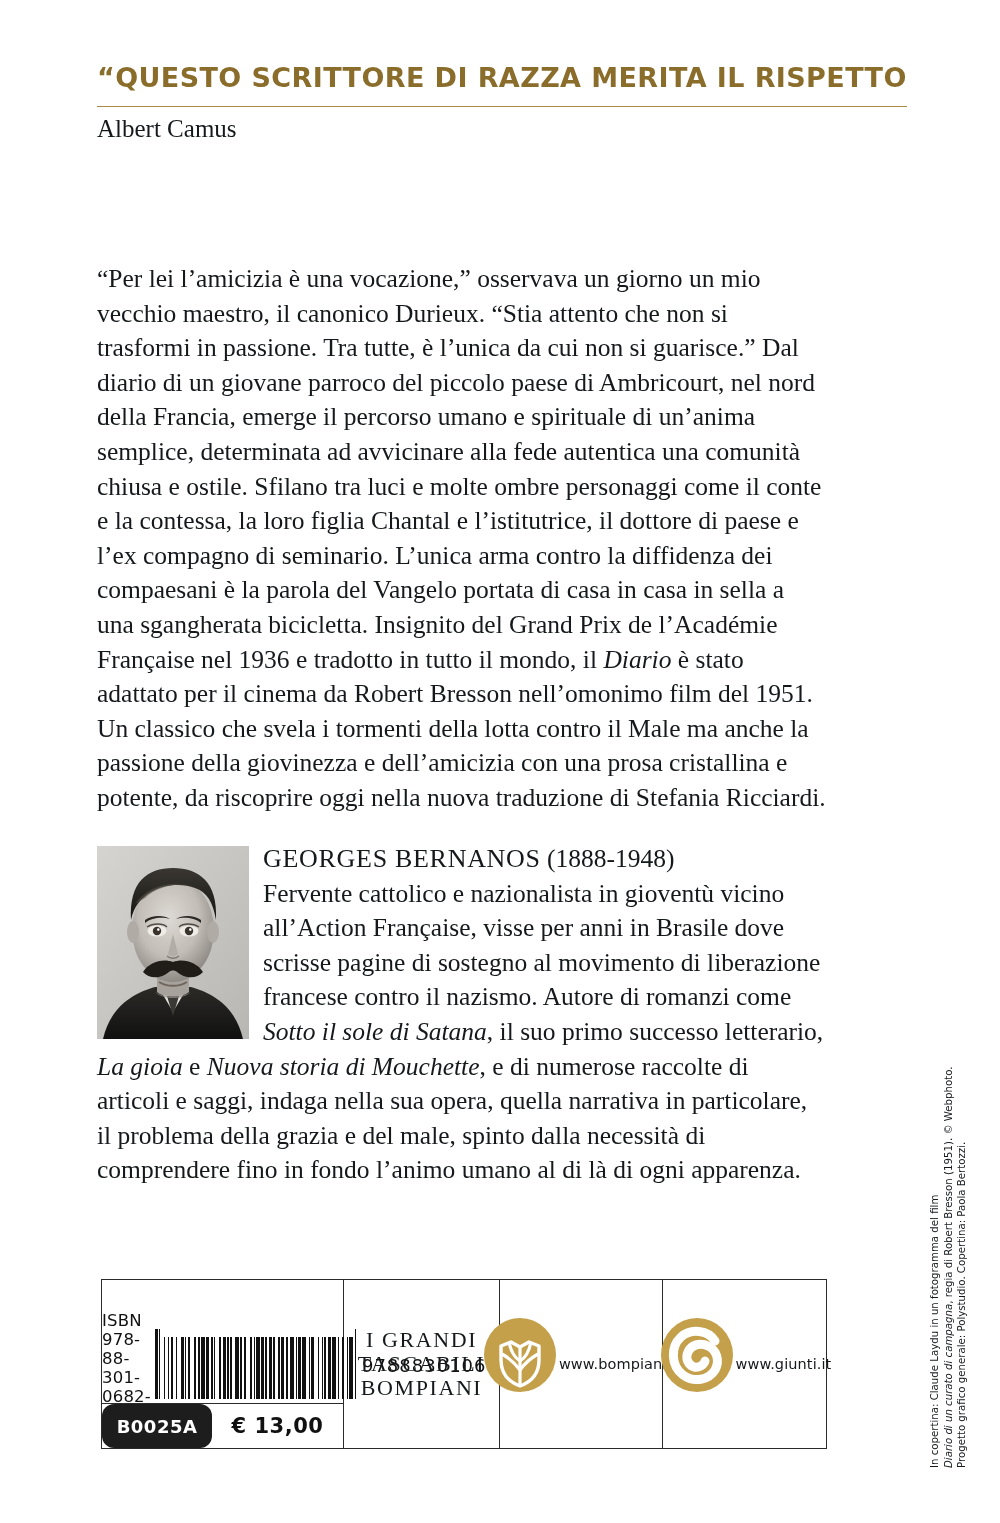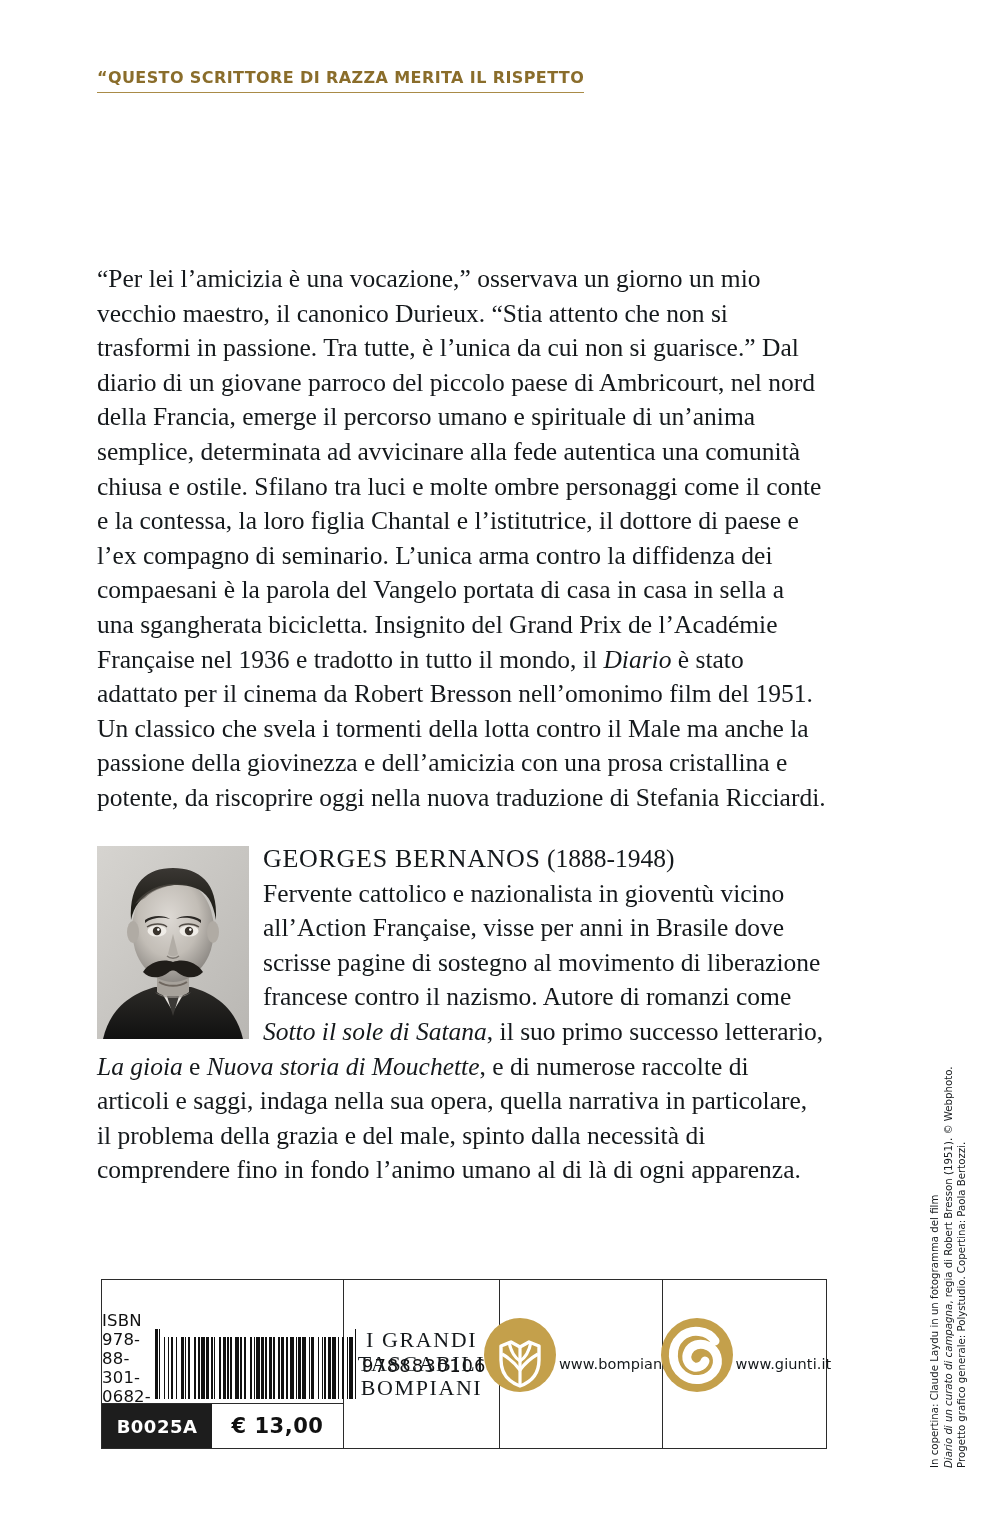--- a/index.html
+++ b/index.html
@@ -19,28 +19,28 @@
   
   #quote-block {
     position: absolute;
     left: 97px;
     top: 64px;
     width: 640px;
   }
   .quote-line {
     font-family: "DejaVu Sans", sans-serif;
     font-weight: bold;
-    font-size: 16px;
+    font-size: 27px;
     letter-spacing: 0.4px;
     color: #8a6d2b;
     line-height: 27px;
     border-bottom: 1.5px solid #a98b47;
     display: inline-block;
     white-space: nowrap;
-    padding-bottom: 1px;
+    padding-bottom: 15px;
   }
   #quote-attribution {
     font-family: "Liberation Serif", serif;
     font-size: 25px;
     color: #15191c;
     margin-top: 7px;
     line-height: 30px;
   }
 
   
@@ -161,20 +161,21 @@
     background: #1d1d1d;
     color: #ffffff;
     width: 110px;
     display: flex;
     align-items: center;
     justify-content: center;
     font-family: "DejaVu Sans", sans-serif;
     font-weight: bold;
     font-size: 18px;
     letter-spacing: 0.5px;
+    border-radius: 12px;
   }
   #price-value {
     flex: 1;
     display: flex;
     align-items: center;
     justify-content: center;
     font-family: "DejaVu Sans", sans-serif;
     font-weight: bold;
     font-size: 21px;
     color: #111;
@@ -219,20 +220,21 @@
     color: #15191c;
     white-space: nowrap;
   }
   #credits i { font-style: italic; }
 </style>
 </head>
 <body>
 
 <div id="quote-block">
   <div class="quote-line">“QUESTO SCRITTORE DI RAZZA MERITA IL RISPETTO</div><br>
+  <div id="quote-attribution">Albert Camus</div>
 </div>
 
 <div id="blurb">
   <div id="blurb-text"><span>“Per lei l’amicizia è una vocazione,” osservava un giorno un mio vecchio maestro, il canonico Durieux. “Stia attento che non si trasformi in passione. Tra tutte, è l’unica da cui non si guarisce.” Dal diario di un giovane parroco del piccolo paese di Ambricourt, nel nord della Francia, emerge il percorso umano e spirituale di un’anima semplice, determinata ad avvicinare alla fede autentica una comunità chiusa e ostile. Sfilano tra luci e molte ombre personaggi come il conte e la contessa, la loro figlia Chantal e l’istitutrice, il dottore di paese e l’ex compagno di seminario. L’unica arma contro la diffidenza dei compaesani è la parola del Vangelo portata di casa in casa in sella a una sgangherata bicicletta. Insignito del Grand Prix de l’Académie Française nel 1936 e tradotto in tutto il mondo, il </span><i>Diario</i><span> è stato adattato per il cinema da Robert Bresson nell’omonimo film del 1951. Un classico che svela i tormenti della lotta contro il Male ma anche la passione della giovinezza e dell’amicizia con una prosa cristallina e potente, da riscoprire oggi nella nuova traduzione di Stefania Ricciardi.</span></div>
 </div>
 
 <div id="bio-block">
   <div id="author-portrait">
     <svg width="152" height="193" viewBox="0 0 152 193">
       <defs>

